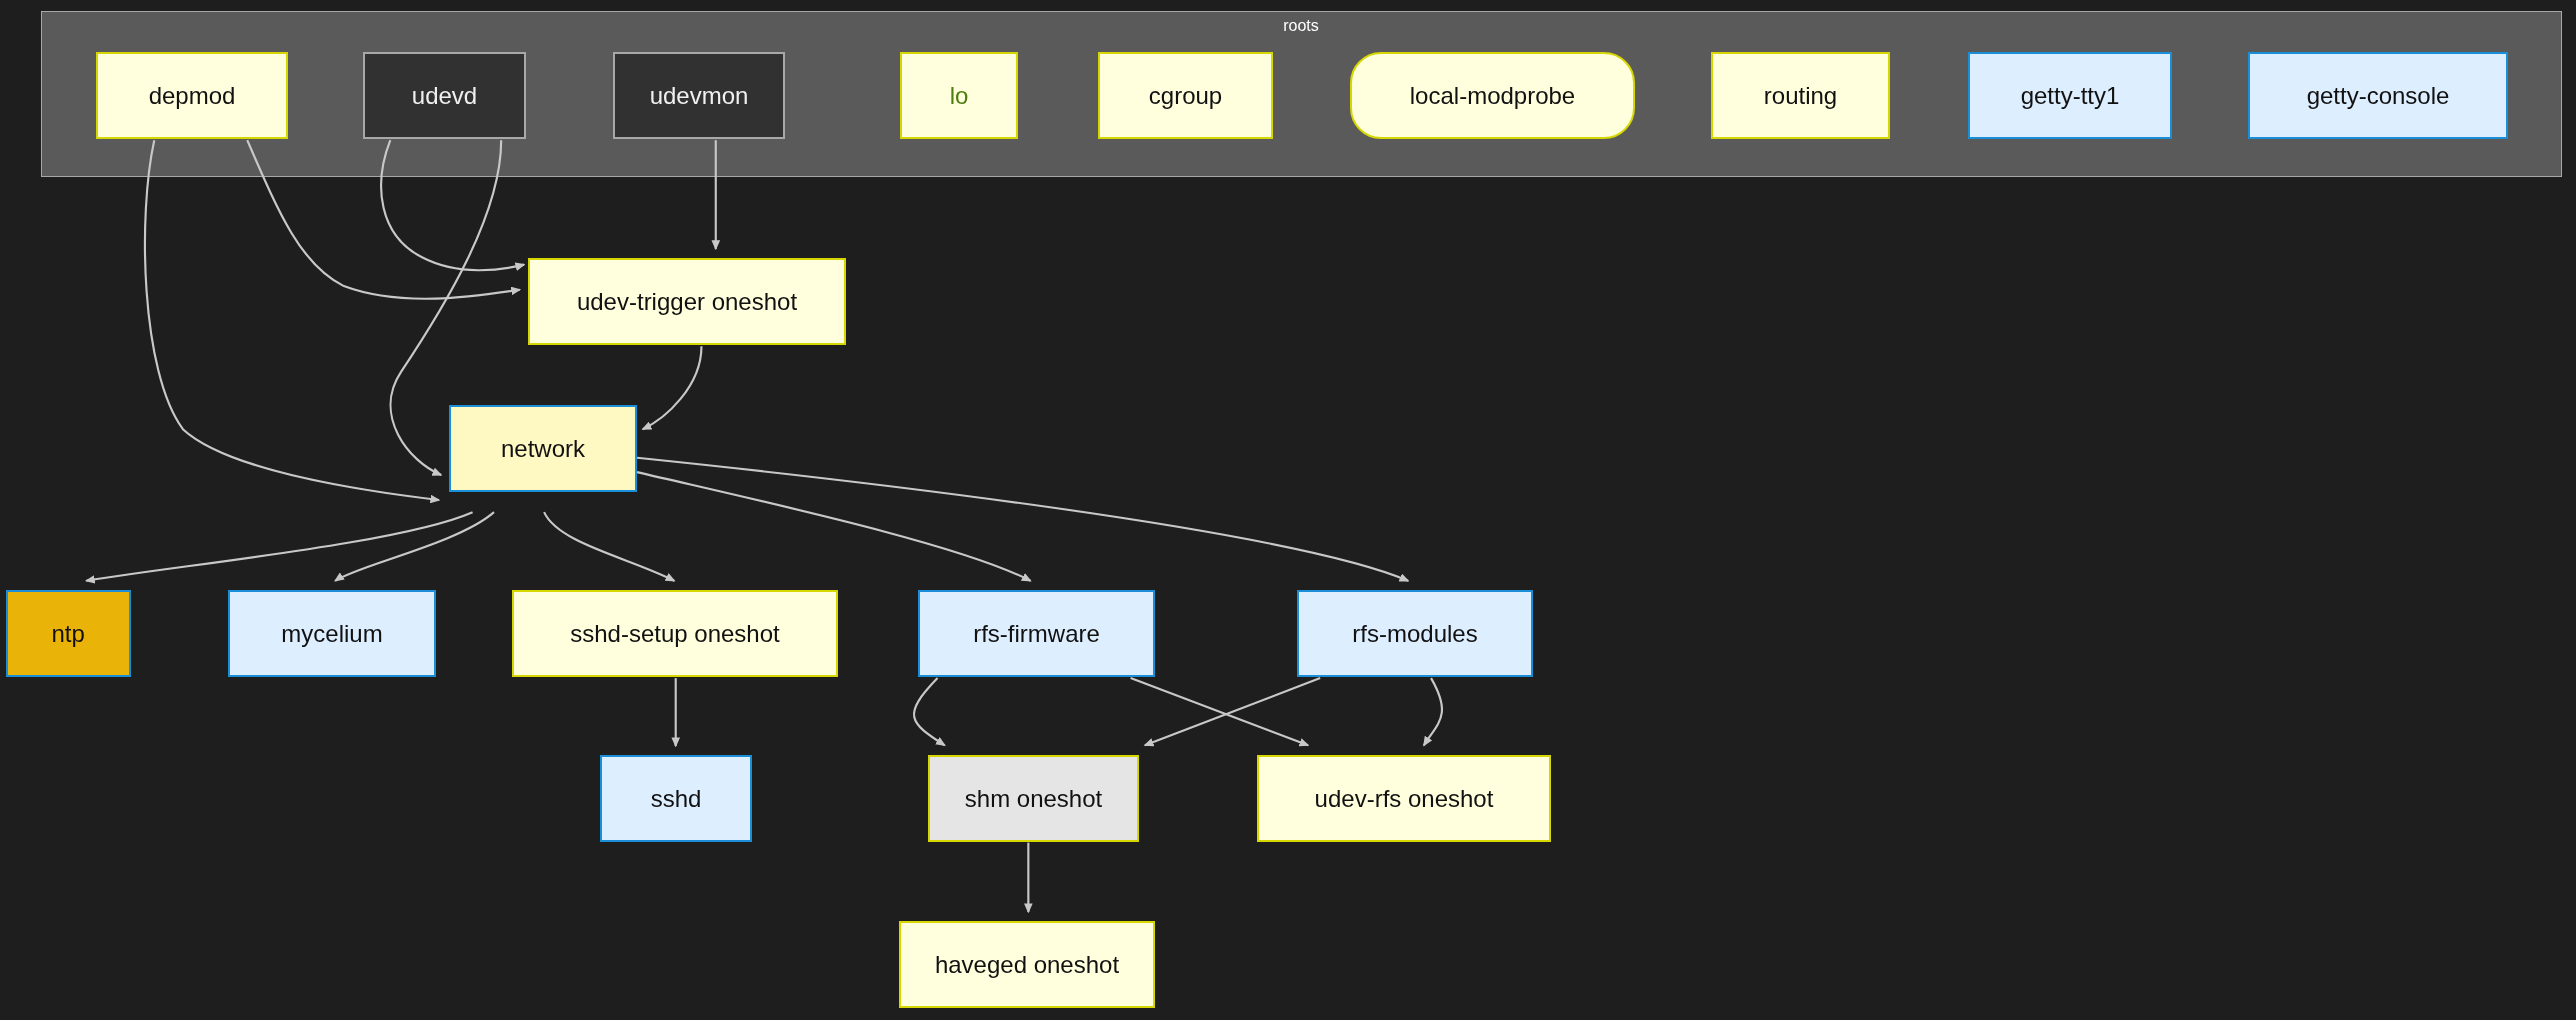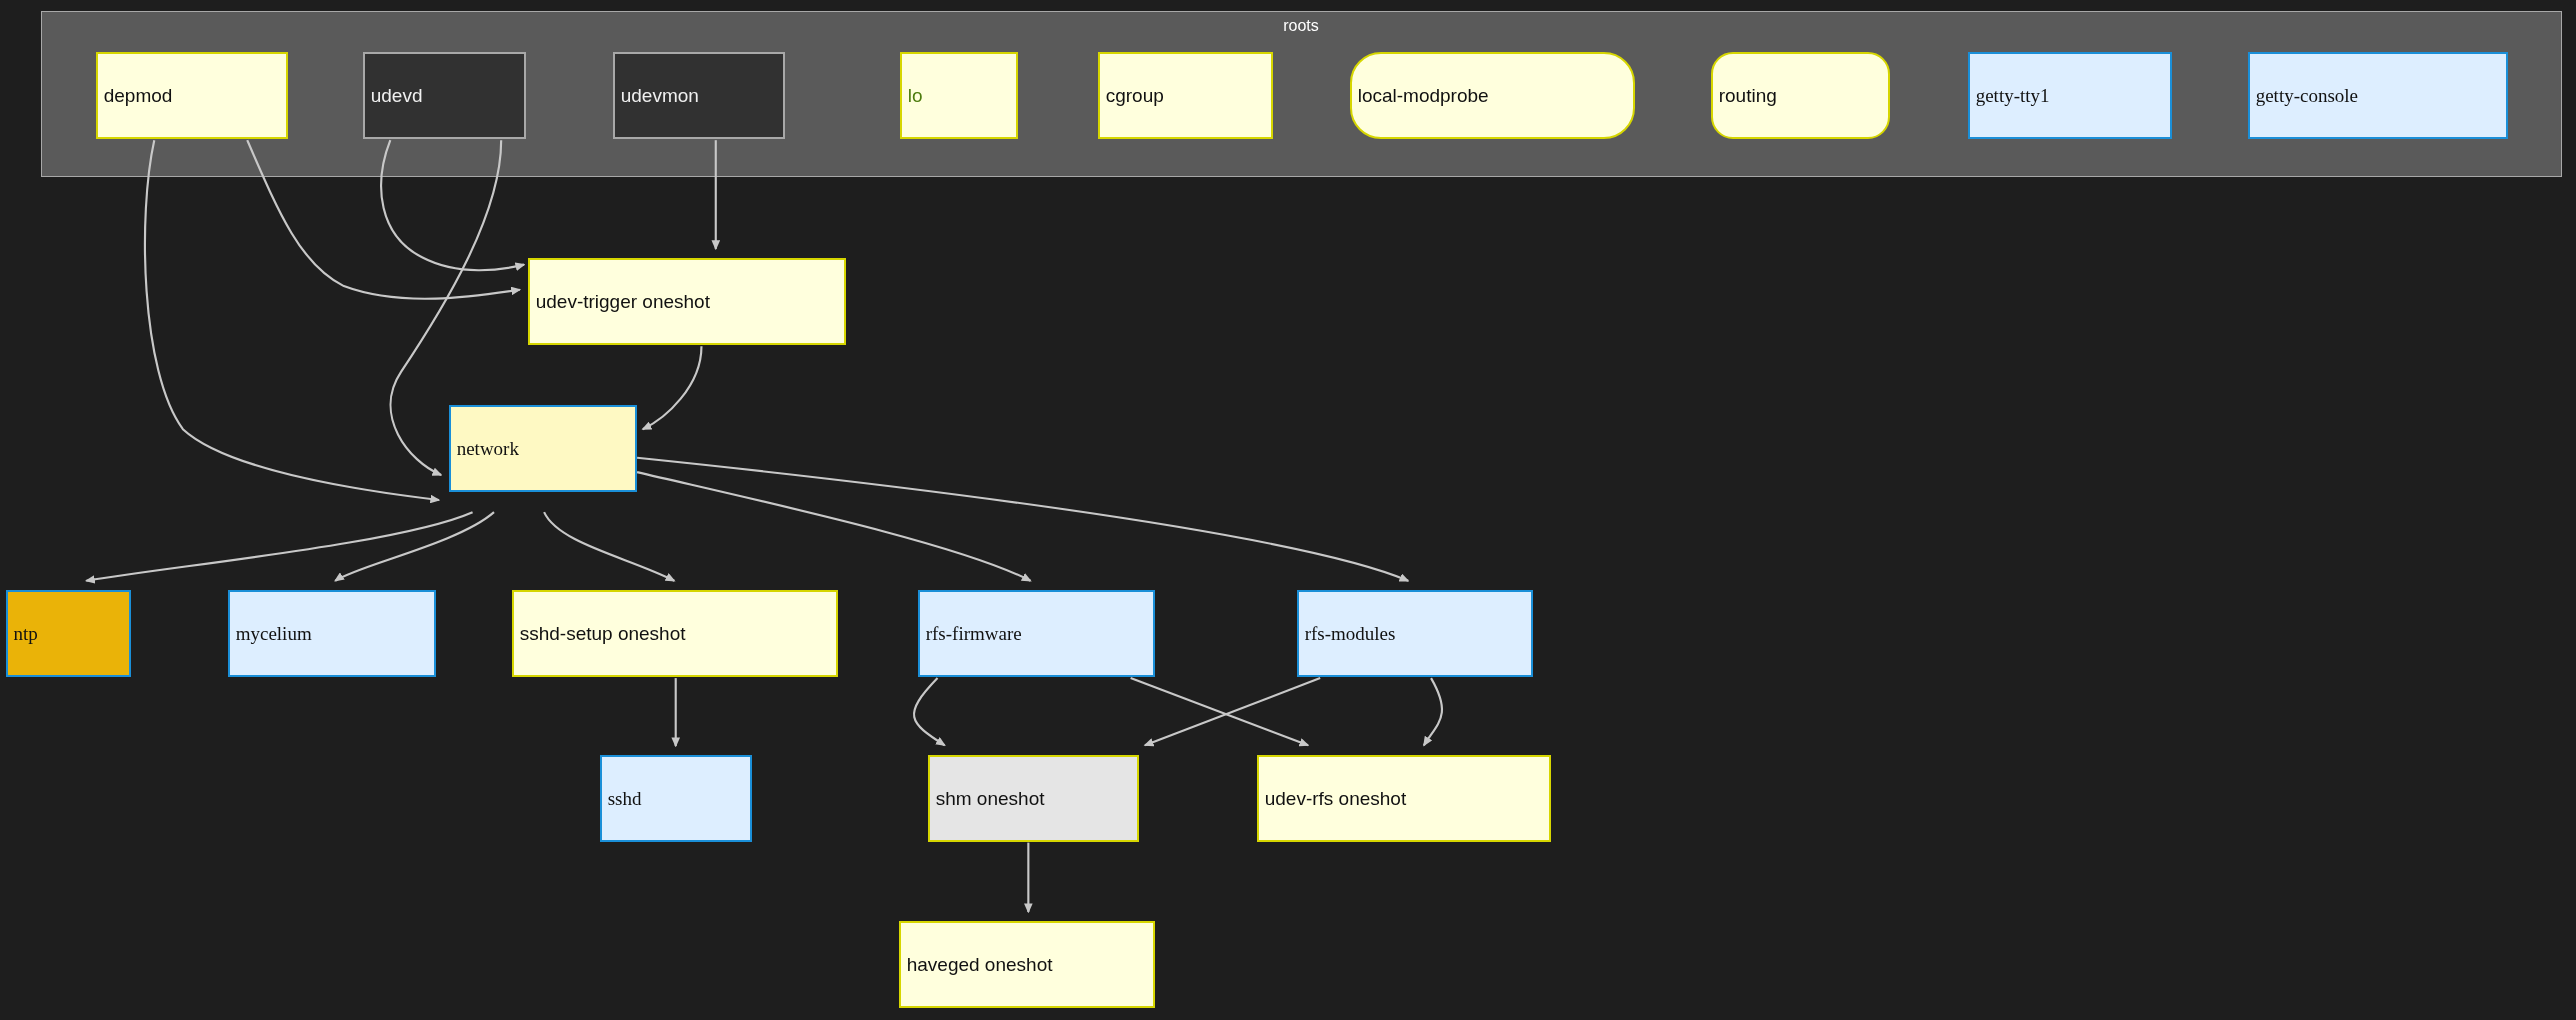--- a/index.html
+++ b/index.html
@@ -3,23 +3,23 @@
 <meta charset="utf-8">
 <style>
   html,body{margin:0;padding:0;background:#1e1e1e;}
   #stage{position:relative;width:2576px;height:1020px;background:#1e1e1e;overflow:hidden;
          font-family:"Liberation Sans","DejaVu Sans",sans-serif;}
   #edges{position:absolute;left:0;top:0;width:2576px;height:1020px;pointer-events:none;}
   .cluster{position:absolute;background:#5a5a5a;border:1.4px solid #a8a8a8;box-sizing:border-box;}
   .cluster-label{position:absolute;color:#ffffff;font-size:16px;white-space:nowrap;
                  text-align:center;}
   .node{position:absolute;box-sizing:border-box;display:flex;align-items:center;
-        justify-content:flex-start;text-align:center;font-size:19px;line-height:1.15;}
+        justify-content:center;text-align:center;font-size:24px;line-height:1.15;}
   .n-yellow{background:#ffffdd;border:2.9px solid #d6d600;color:#111111;}
-  .n-blue{background:#ddeeff;border:2.9px solid #1a8fd8;color:#111111;font-family:Liberation Serif, serif;}
+  .n-blue{background:#ddeeff;border:2.9px solid #1a8fd8;color:#111111;}
   .n-dark{background:#313131;border:2.1px solid #a8a8a8;color:#f0f0f0;}
   .nlabel{padding:0 5.7px;pointer-events:none;}
 </style>
 </head>
 <body>
 
 <div id="stage" style="width: 2576px; height: 1020px; background: rgb(30, 30, 30);">
   <div class="cluster" style="left: 41px; top: 11.4px; width: 2521px; height: 166px; background: rgb(90, 90, 90); border-color: rgb(168, 168, 168);"></div>
     <div class="cluster-label" style="left: 1158px; top: 17px; width: 286px; color: rgb(255, 255, 255);">roots</div>
     <svg id="edges" viewBox="0 0 3600 1426" xmlns="http://www.w3.org/2000/svg">
@@ -60,21 +60,21 @@
       </div>
       <div class="node n-yellow" style="left: 900px; top: 52px; width: 118px; height: 87px; background: rgb(255, 255, 221); border-color: rgb(214, 214, 0); color: #4d7c0f;">
         <span class="nlabel">lo</span>
       </div>
       <div class="node n-yellow" style="left: 1098px; top: 52px; width: 175px; height: 87px; background: rgb(255, 255, 221); border-color: rgb(214, 214, 0); color: rgb(17, 17, 17);">
         <span class="nlabel">cgroup</span>
       </div>
       <div class="node n-yellow" style="left: 1350px; top: 52px; width: 285px; height: 87px; background: rgb(255, 255, 221); border-color: rgb(214, 214, 0); color: rgb(17, 17, 17); border-radius: 31px;">
         <span class="nlabel">local-modprobe</span>
       </div>
-      <div class="node n-yellow" style="left: 1711px; top: 52px; width: 179px; height: 87px; background: rgb(255, 255, 221); border-color: rgb(214, 214, 0); color: rgb(17, 17, 17); border-radius: 22px;">
+      <div class="node n-yellow" style="left: 1711px; top: 52px; width: 179px; height: 87px; background: rgb(255, 255, 221); border-color: rgb(214, 214, 0); color: rgb(17, 17, 17);">
         <span class="nlabel">routing</span>
       </div>
       <div class="node n-blue" style="left: 1968px; top: 52px; width: 204px; height: 87px; background: rgb(221, 238, 255); border-color: rgb(26, 143, 216); color: rgb(17, 17, 17);">
         <span class="nlabel">getty-tty1</span>
       </div>
       <div class="node n-blue" style="left: 2248px; top: 52px; width: 260px; height: 87px; background: rgb(221, 238, 255); border-color: rgb(26, 143, 216); color: rgb(17, 17, 17);">
         <span class="nlabel">getty-console</span>
       </div>
       <div class="node n-yellow" style="left: 528px; top: 258px; width: 318px; height: 87px; background: rgb(255, 255, 221); border-color: rgb(214, 214, 0); color: rgb(17, 17, 17);">
         <span class="nlabel">udev-trigger oneshot</span>

